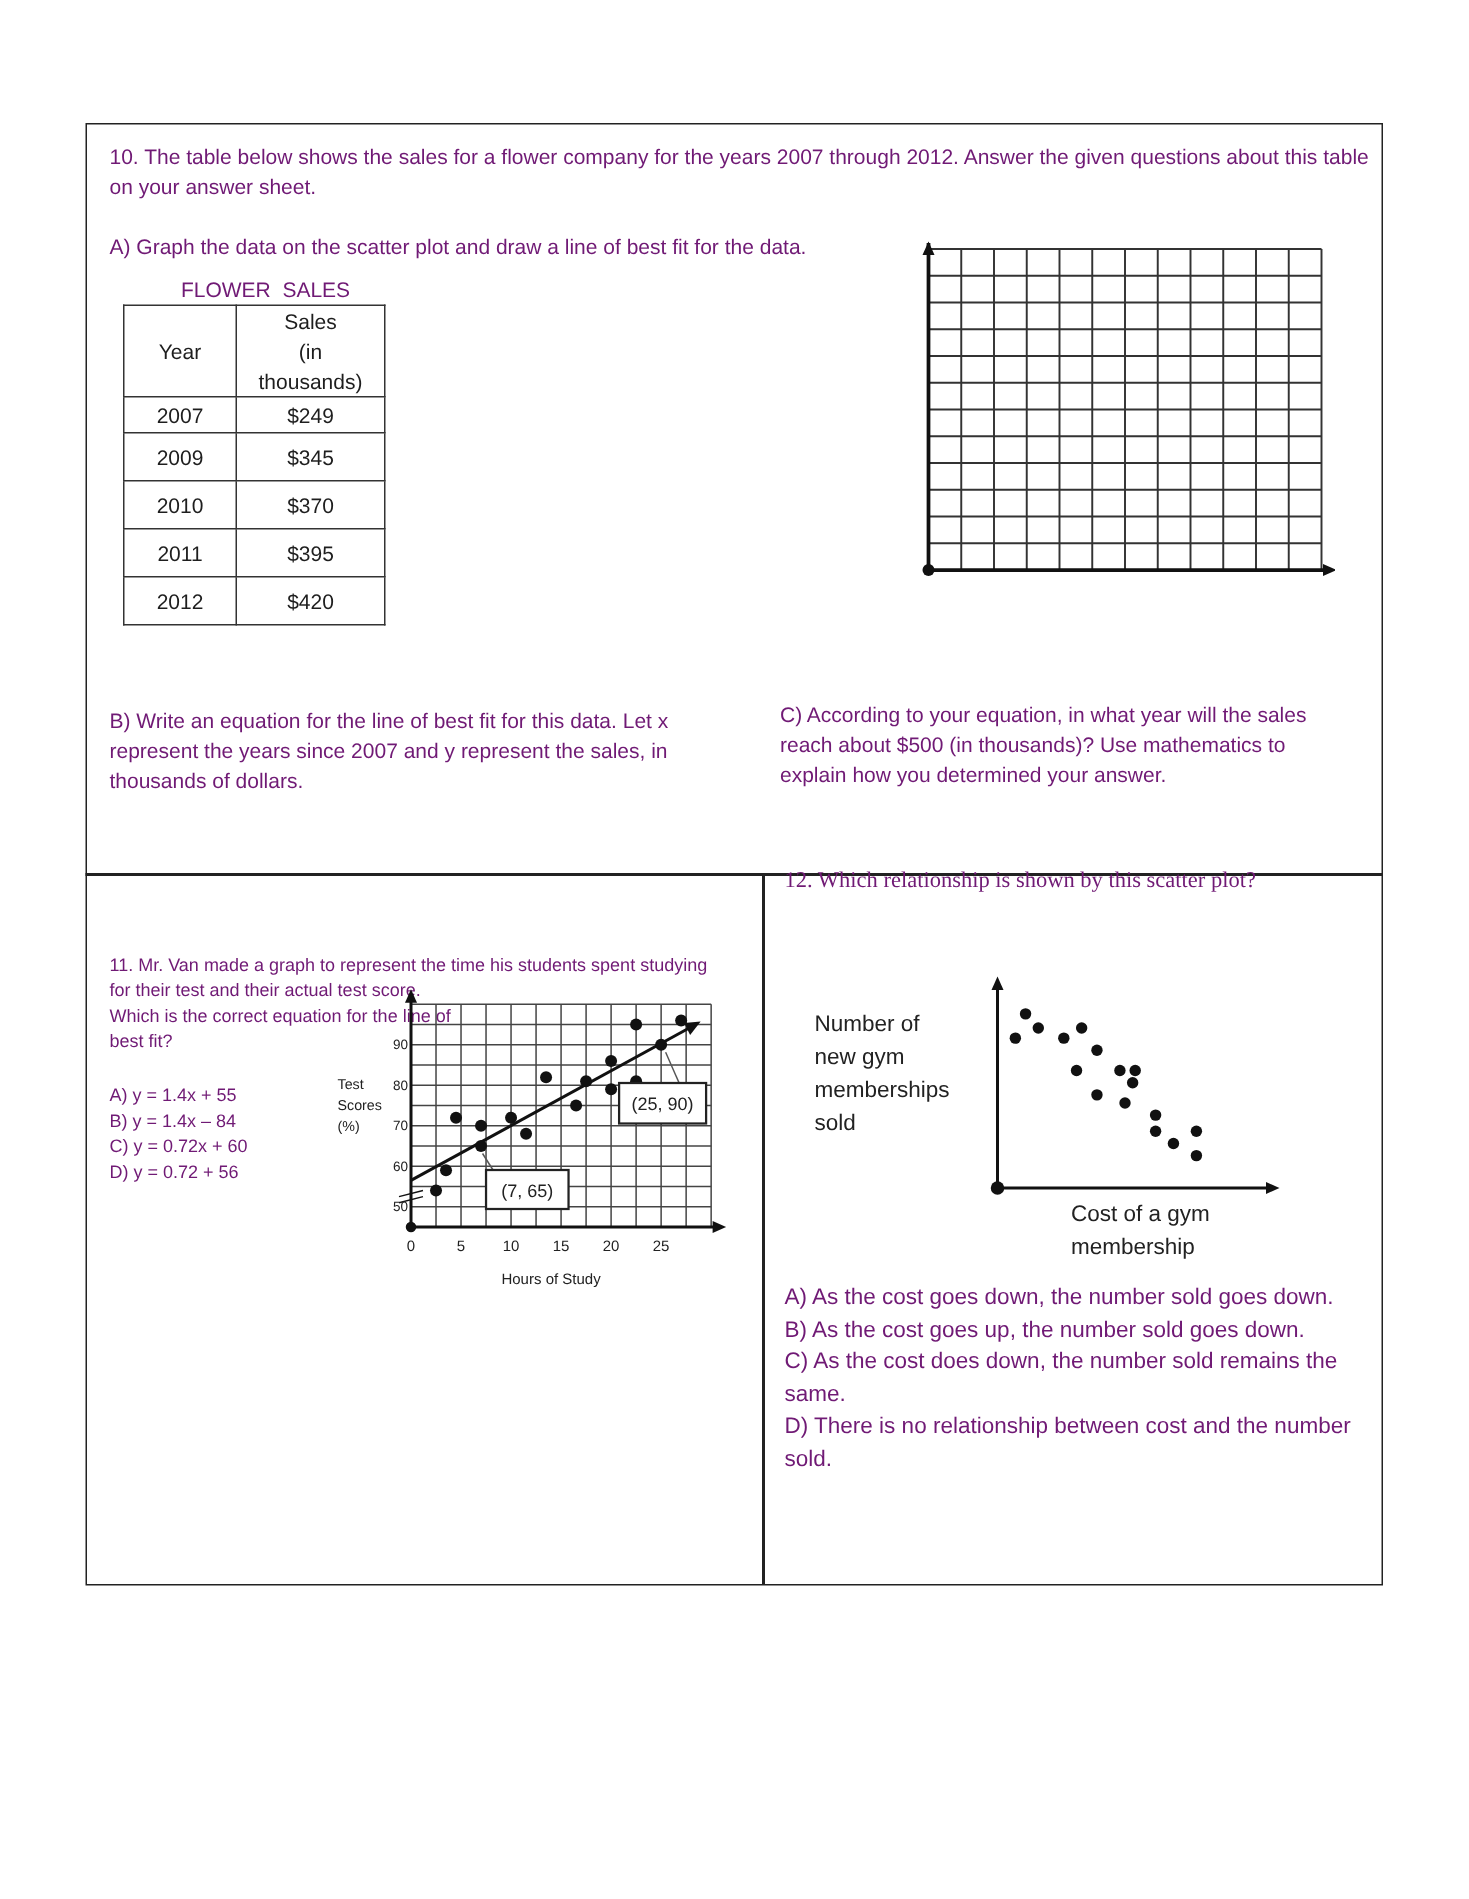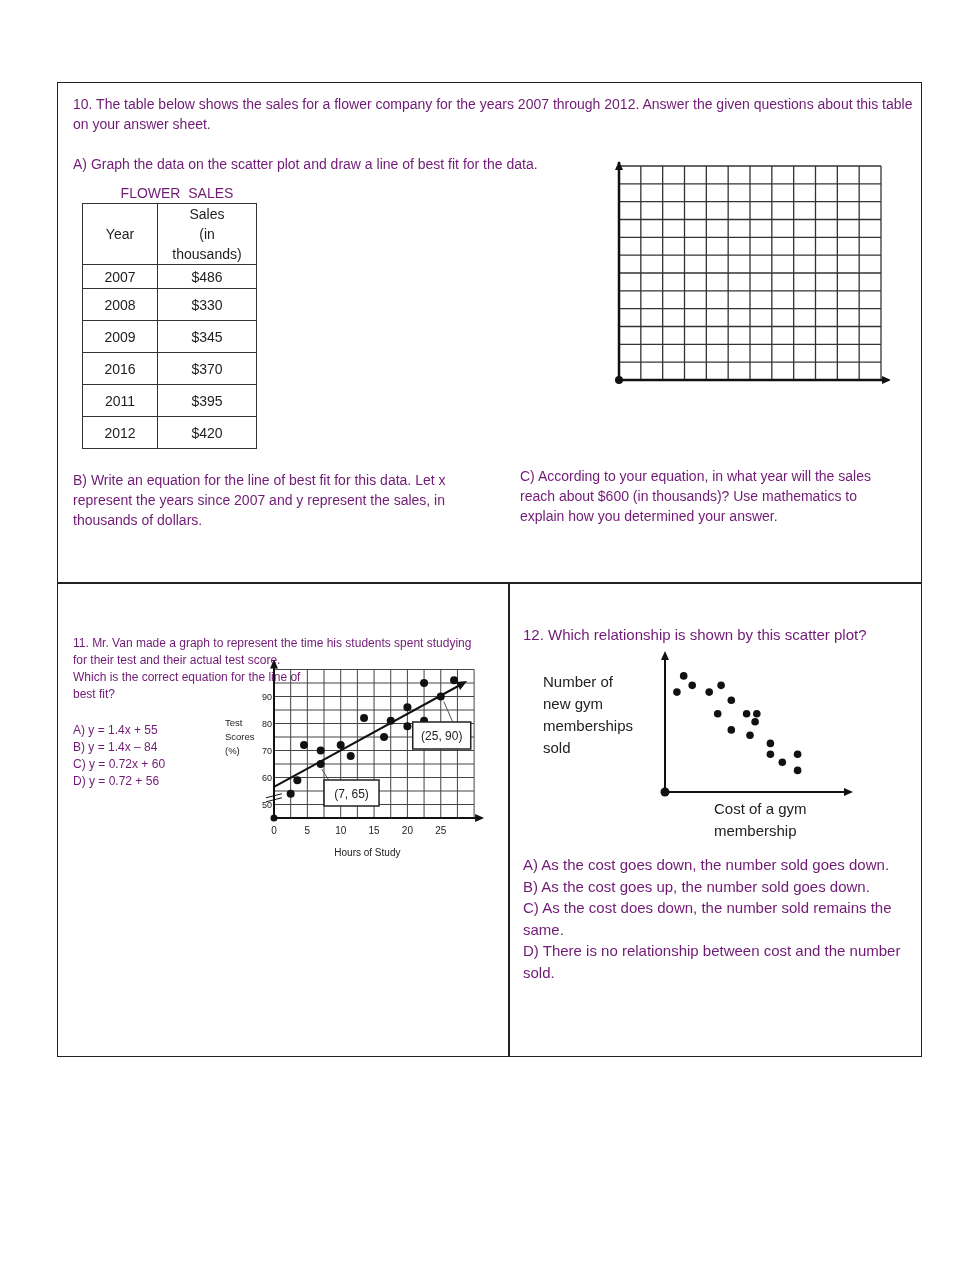--- a/index.html
+++ b/index.html
@@ -30,32 +30,28 @@
       <tr style="height:60px;">
     <td style="width:74px;">Year</td>
     <td style="line-height:20px;">
       <span class="opt">Sales</span>
       <span class="opt">(in</span>
       <span class="opt">thousands)</span>
     </td>
   </tr>
   <tr style="height:24px;padding-left:29px;">
     <td>2007</td>
-    <td>$486</td>
-  </tr>
-  <tr style="height:32px;">
-    <td>2008</td>
-    <td>$330</td>
+    <td>$249</td>
   </tr>
   <tr style="height:32px;">
     <td>2009</td>
     <td>$345</td>
   </tr>
   <tr style="height:32px;">
-    <td>2016</td>
+    <td>2010</td>
     <td>$370</td>
   </tr>
   <tr style="height:32px;">
     <td>2011</td>
     <td>$395</td>
   </tr>
   <tr style="height:32px;">
     <td>2012</td>
     <td>$420</td>
   </tr>
@@ -90,21 +86,21 @@
     <line x1="14" y1="202.16666666666666" x2="276" y2="202.16666666666666" stroke="#333" stroke-width="1.3"></line>
     <line x1="14" y1="220" x2="276" y2="220" stroke="#333" stroke-width="1.3"></line>
     <line x1="14" y1="220" x2="14" y2="2" stroke="#111" stroke-width="2.5"></line>
     <line x1="14" y1="220" x2="282" y2="220" stroke="#111" stroke-width="2.5"></line>
     <polygon points="14,1 10,10 18,10" fill="#111"></polygon>
     <polygon points="286,220 277,216 277,224" fill="#111"></polygon>
     <circle cx="14" cy="220" r="4" fill="#111"></circle>
   </svg>
 
 <div class="txt" style="left:73px; top:470px; width:380px;">B) Write an equation for the line of best fit for this data. Let x represent the years since 2007 and y represent the sales, in thousands of dollars.</div>
-<div class="txt" style="left:520px; top:466px; width:360px;">C)  According to your equation, in what year will the sales reach about $600 (in thousands)?  Use mathematics to explain how you determined your answer.</div>
+<div class="txt" style="left:520px; top:466px; width:360px;">C)  According to your equation, in what year will the sales reach about $500 (in thousands)?  Use mathematics to explain how you determined your answer.</div>
 
 <div class="txt sm" style="left:73px; top:596px; width:410px;">11.  Mr. Van made a graph to represent the time his students spent studying for their test and their actual test score.</div>
 <div class="txt sm" style="left:73px; top:630px; width:400px;">Which is the correct equation for the line of</div>
 <div class="txt sm" style="left:73px; top:647px; width:200px;">best fit?</div>
 
 <div class="txt sm" style="left:73px; top:683px; width:140px;">
   <span class="opt">A) y = 1.4x + 55</span>
   <span class="opt">B)  y = 1.4x – 84</span>
   <span class="opt">C) y = 0.72x + 60</span>
   <span class="opt">D)  y = 0.72 + 56</span>
@@ -176,21 +172,21 @@
     <circle cx="225.75" cy="48.499999999999986" r="4" fill="#111"></circle>
     <circle cx="239.09" cy="32.29999999999998" r="4" fill="#111"></circle>
     <line x1="113.69" y1="132" x2="106.69" y2="121" stroke="#555" stroke-width="1"></line>
     <rect x="109.025" y="132" width="55" height="26" fill="#fff" stroke="#222" stroke-width="1.5"></rect>
     <text x="136.525" y="150" font-size="12" text-anchor="middle">(7, 65)</text>
     <line x1="237.75" y1="74" x2="228.75" y2="53.499999999999986" stroke="#555" stroke-width="1"></line>
     <rect x="197.736" y="74" width="58" height="27" fill="#fff" stroke="#222" stroke-width="1.5"></rect>
     <text x="226.736" y="92" font-size="12" text-anchor="middle">(25, 90)</text>
   </svg>
 
-<div class="txt" style="left:523px; top:624px; width:360px; font-size:15px; line-height:22px;">12.  Which relationship is shown by this scatter plot?</div>
+<div class="txt" style="left:523px; top:576px; width:360px; font-size:15px; line-height:22px;font-family:Liberation Serif, serif;">12.  Which relationship is shown by this scatter plot?</div>
 
 <svg id="chart-gym" class="abs" style="left:530px; top:645px;" width="340" height="200">
     <text x="13" y="42" font-size="15">Number of</text>
     <text x="13" y="64" font-size="15">new gym</text>
     <text x="13" y="86" font-size="15">memberships</text>
     <text x="13" y="108" font-size="15">sold</text>
     <line x1="135" y1="147" x2="135" y2="14" stroke="#111" stroke-width="2"></line>
     <line x1="135" y1="147" x2="315" y2="147" stroke="#111" stroke-width="2"></line>
     <polygon points="135,6 131,15 139,15" fill="#111"></polygon>
     <polygon points="323,147 314,143 314,151" fill="#111"></polygon>

